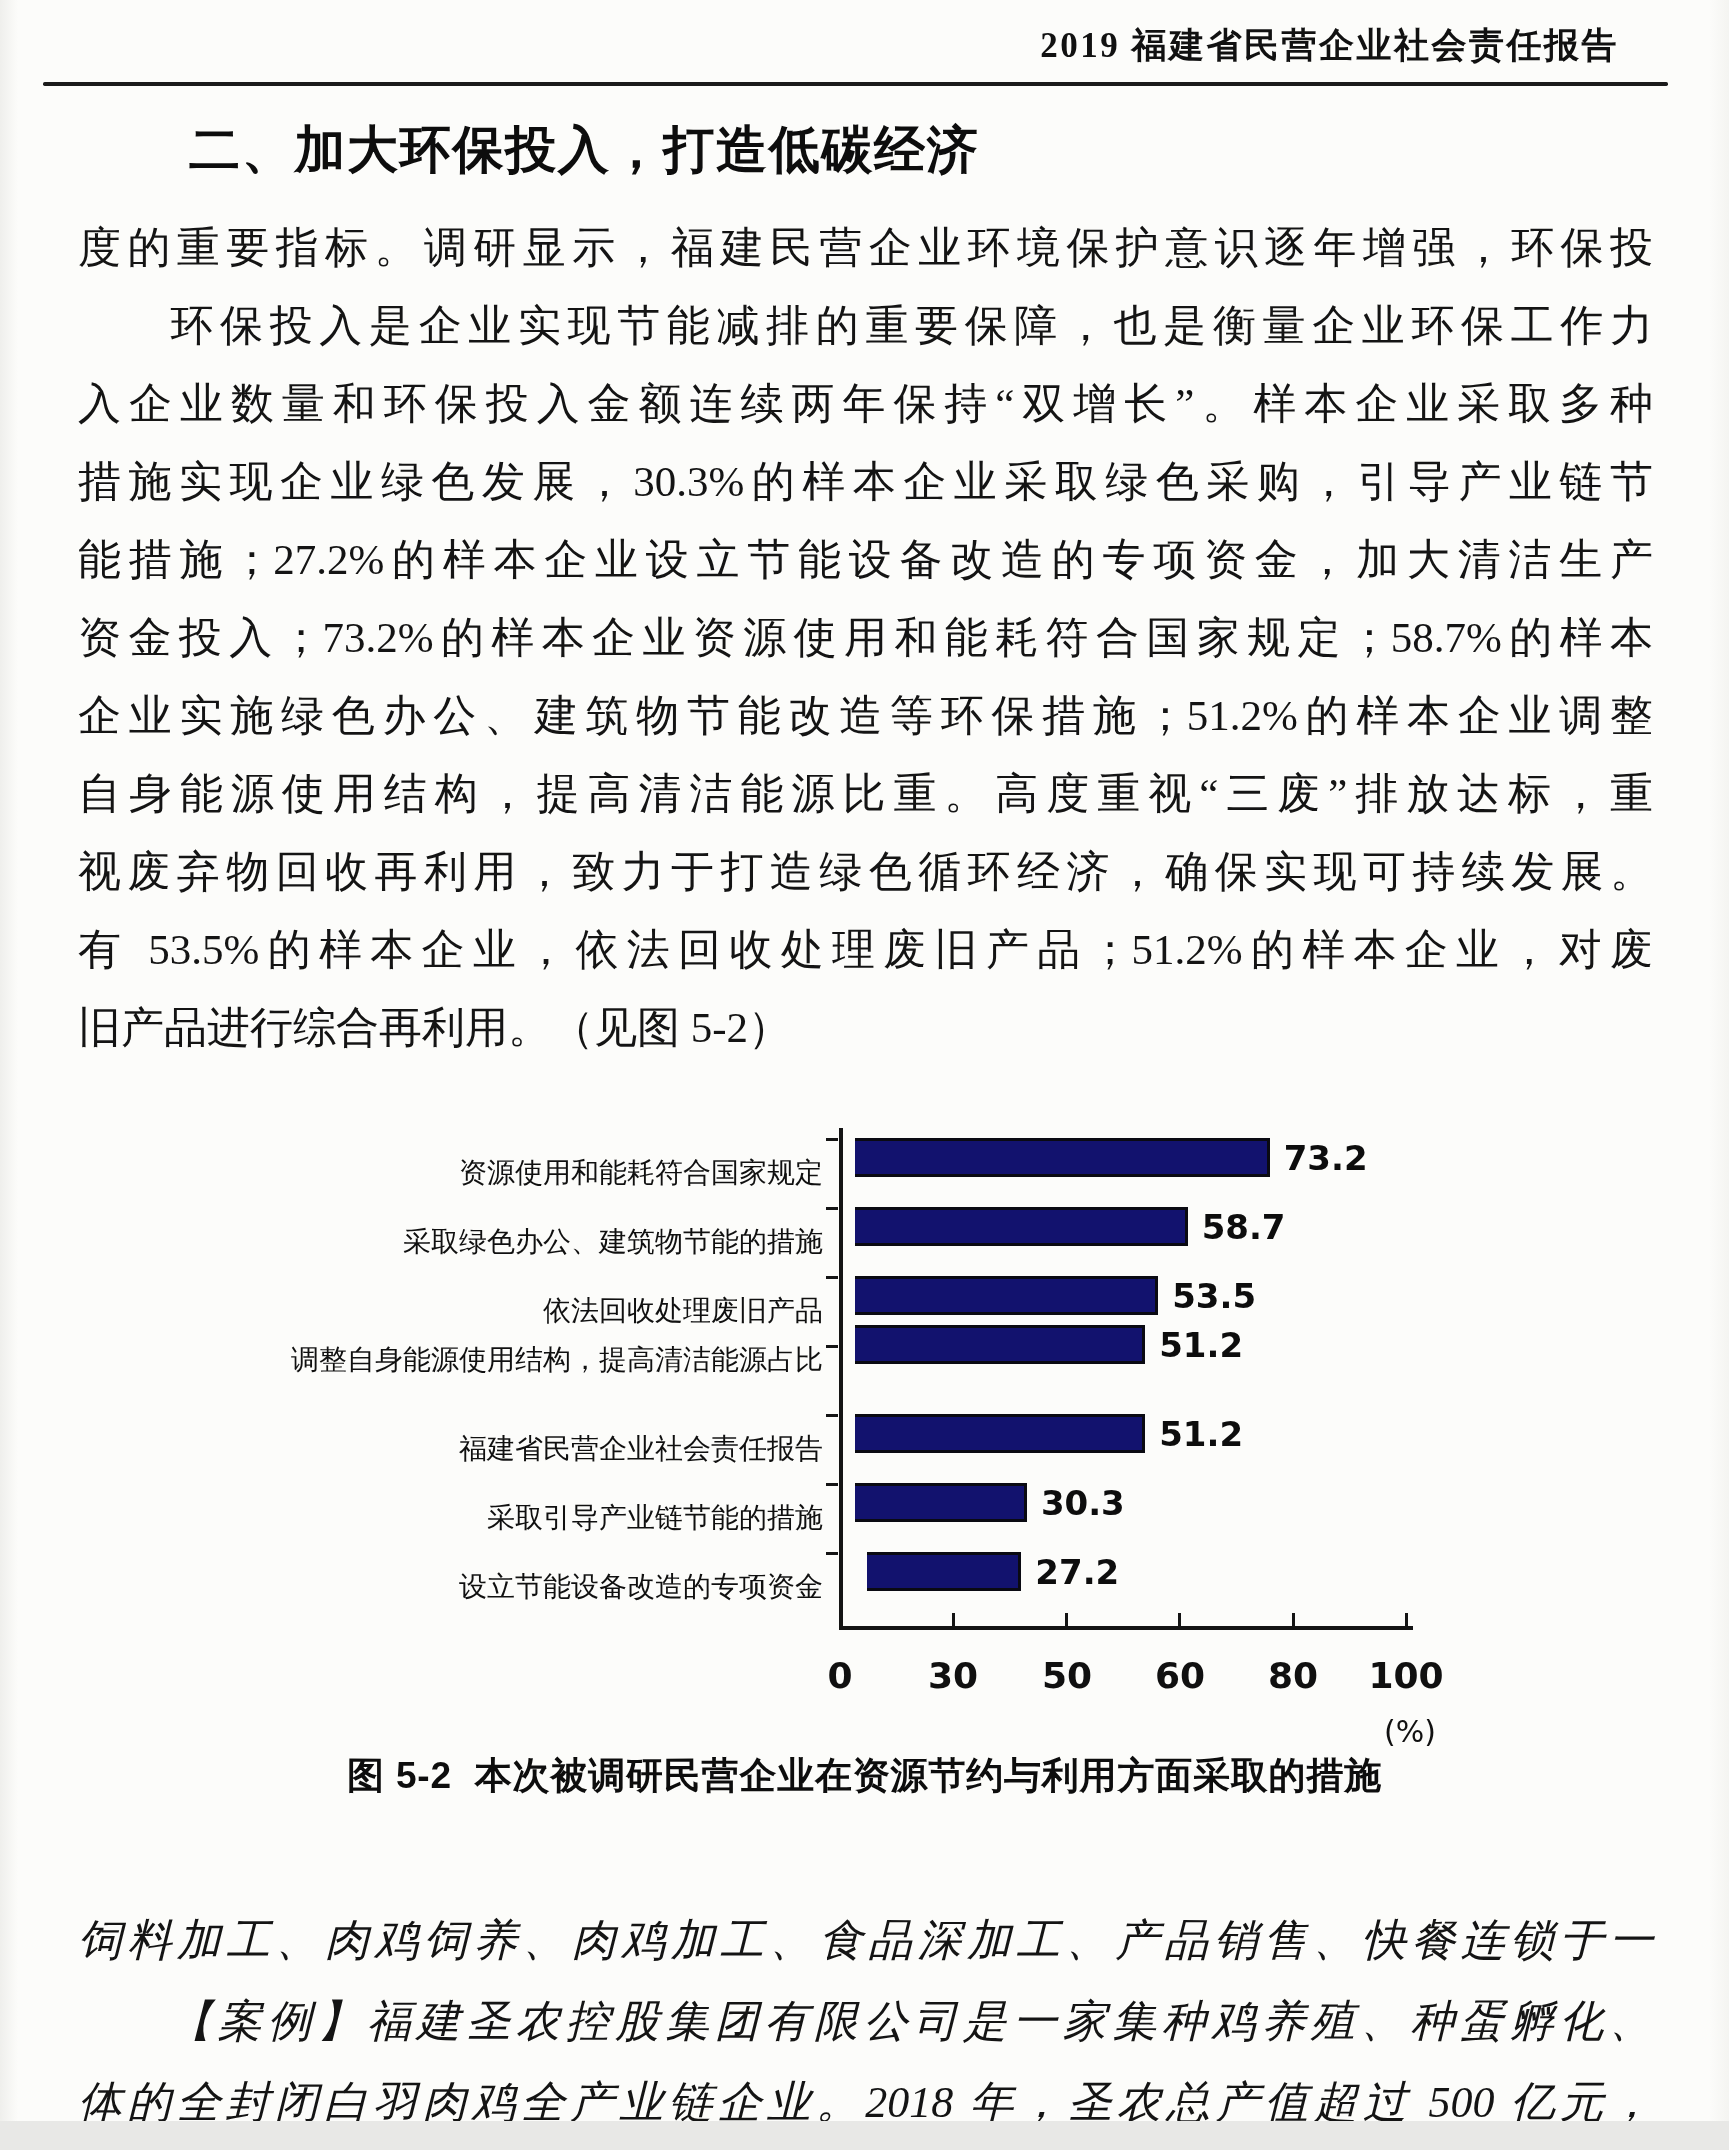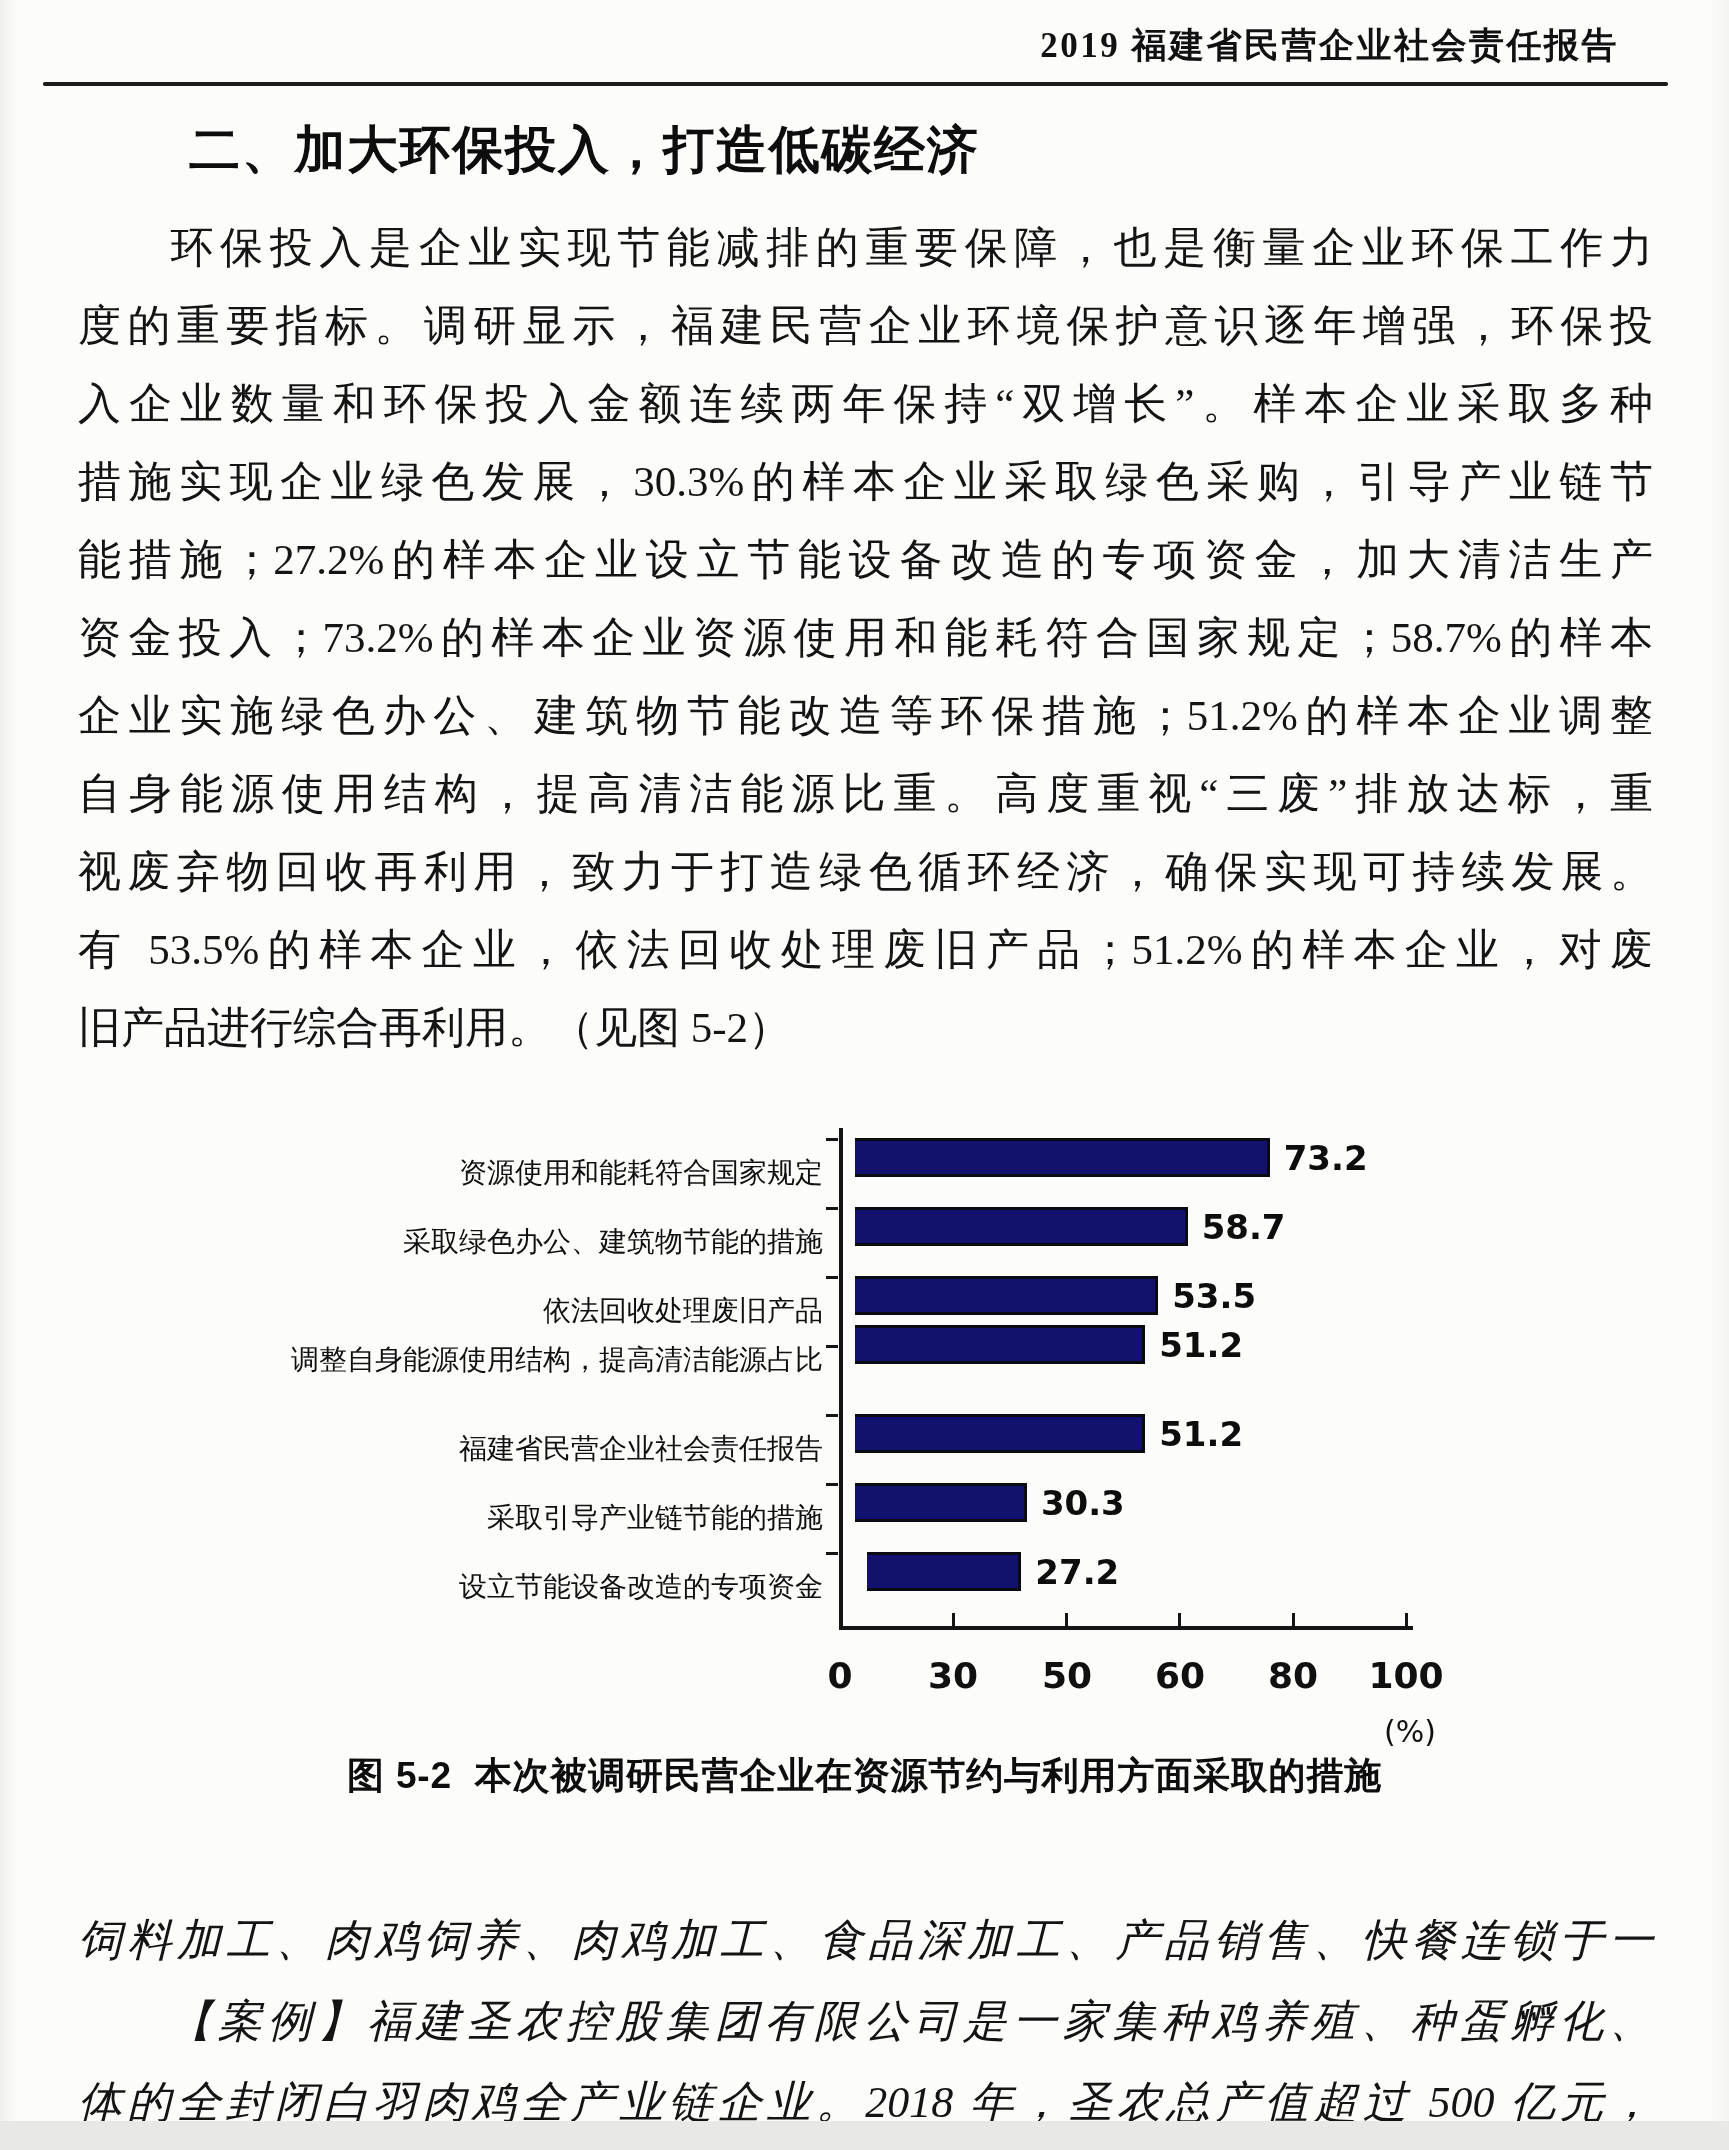--- a/index.html
+++ b/index.html
@@ -98,22 +98,22 @@
 <body>
 
 <div class="page">
 
   <div class="report-header">2019 福建省民营企业社会责任报告</div>
   <div class="header-rule"></div>
 
   <div class="section-heading">二、加大环保投入，打造低碳经济</div>
 
   <div class="para1">
+    <div class="bline">度的重要指标。调研显示，福建民营企业环境保护意识逐年增强，环保投</div>
     <div class="bline first">环保投入是企业实现节能减排的重要保障，也是衡量企业环保工作力</div>
-    <div class="bline">度的重要指标。调研显示，福建民营企业环境保护意识逐年增强，环保投</div>
     <div class="bline">入企业数量和环保投入金额连续两年保持“双增长”。样本企业采取多种</div>
     <div class="bline">措施实现企业绿色发展，30.3%的样本企业采取绿色采购，引导产业链节</div>
     <div class="bline">能措施；27.2%的样本企业设立节能设备改造的专项资金，加大清洁生产</div>
     <div class="bline">资金投入；73.2%的样本企业资源使用和能耗符合国家规定；58.7%的样本</div>
     <div class="bline">企业实施绿色办公、建筑物节能改造等环保措施；51.2%的样本企业调整</div>
     <div class="bline">自身能源使用结构，提高清洁能源比重。高度重视“三废”排放达标，重</div>
     <div class="bline">视废弃物回收再利用，致力于打造绿色循环经济，确保实现可持续发展。</div>
     <div class="bline">有 53.5%的样本企业，依法回收处理废旧产品；51.2%的样本企业，对废</div>
     <div class="bline last">旧产品进行综合再利用。（见图 5-2）</div>
   </div>

